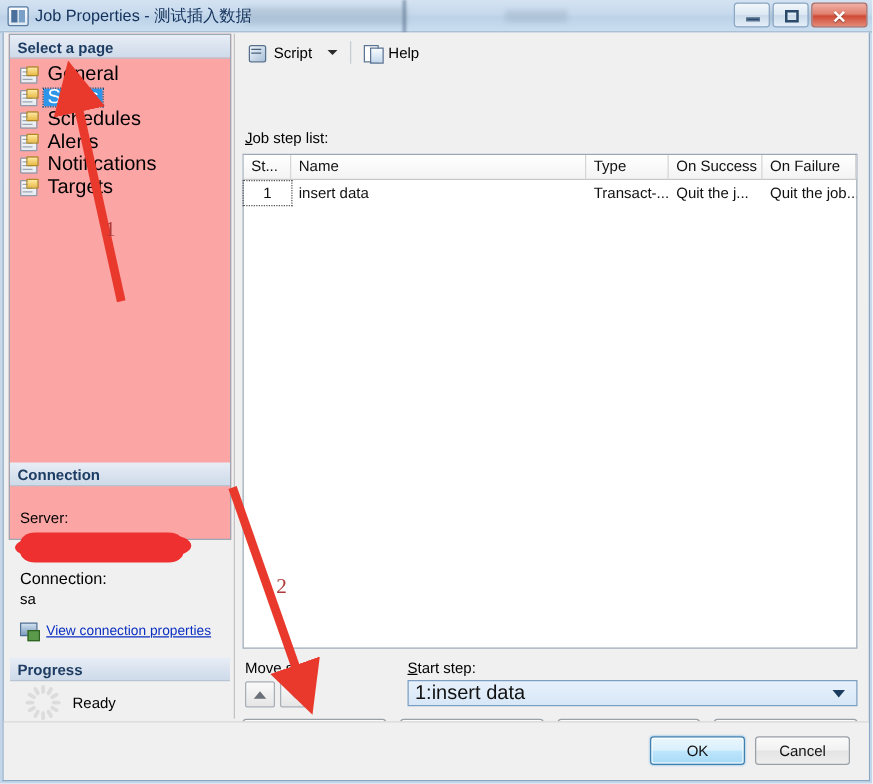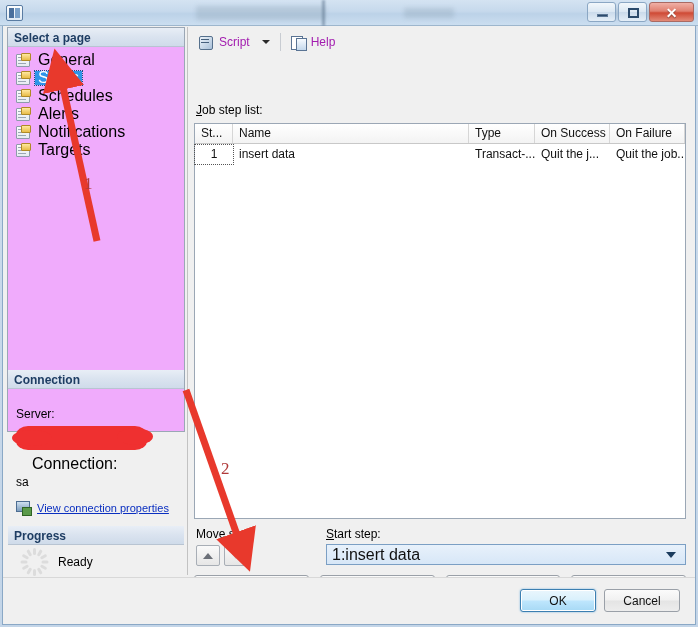--- a/index.html
+++ b/index.html
@@ -73,21 +73,21 @@
   .dialog {
     position: absolute; left: 2px; top: 26px; width: 694px; height: 599px;
     background: #f0f0f0;
     border-left: 1px solid #8aa8c6; border-right: 1px solid #8aa8c6;
     border-bottom: 1px solid #8aa8c6;
   }
 
   
   .leftpanel {
     position: absolute; left: 4px; top: 1px; width: 178px; height: 405px;
-    background: #f0abfc; border: 1px solid #9ba7b5;
+    background: #fca5a5; border: 1px solid #9ba7b5;
   }
   .section-head {
     background: linear-gradient(to bottom,#e8eef6 0%,#dae3ef 50%,#cfdbea 100%);
     border-bottom: 1px solid #b8c4d2;
     font-weight: bold; font-size: 12px; color: #1e3d63;
     padding: 3px 0 3px 6px; height: 19px;
   }
   .page-list { padding: 4px 0 0 6px; }
   .page-item {
     display: flex; align-items: center; gap: 5px;
@@ -123,21 +123,21 @@
     border-radius: 12px / 9px;
   }
   .redact:before {
     content:""; position:absolute; left:-4px; top:4px; width:40px; height:16px;
     background:#ef3030; border-radius:50%;
   }
   .redact:after {
     content:""; position:absolute; right:-6px; top:2px; width:36px; height:17px;
     background:#ef3030; border-radius:50%;
   }
-  .conn-user { font-size: 16px; color:#000; margin-top: 34px; margin-left: 16px; }
+  .conn-user { font-size: 13px; color:#000; margin-top: 34px; }
   .conn-link-row { display:flex; align-items:center; gap:6px; margin-top: 12px; }
   .link-icon { position:relative; width:15px; height:14px; flex:none; }
   .link-icon:before {
     content:""; position:absolute; left:0; top:0; width:12px; height:9px;
     background: linear-gradient(to bottom,#cfe0f0,#7d9dbe);
     border:1px solid #4d6d92;
   }
   .link-icon:after {
     content:""; position:absolute; left:6px; top:6px; width:8px; height:7px;
     background:#5a9a4a; border:1px solid #2f6424;
@@ -161,21 +161,21 @@
   .rightpane {
     position: absolute; left: 184px; top: 1px; width: 506px; height: 548px;
     background: #f0f0f0;
     border-left: 1px solid #c2c2c2;
   }
   .toolbar {
     position: absolute; left: 0; top: 0; width: 506px; height: 30px;
     display: flex; align-items: center; gap: 4px; padding-left: 6px;
   }
   .tb-item { display:flex; align-items:center; gap:5px; padding: 3px 4px; cursor: default; }
-  .tb-label { font-size: 12px; color:#a21caf; }
+  .tb-label { font-size: 12px; color:#000000; }
   .script-icon { position:relative; width:16px; height:15px; flex:none; }
   .script-icon:before {
     content:""; position:absolute; left:1px; top:1px; width:12px; height:12px;
     background: linear-gradient(135deg,#eef4fa,#a9c0d8);
     border:1px solid #56708c; border-radius:2px;
   }
   .script-icon:after {
     content:""; position:absolute; left:3px; top:4px; width:8px; height:1px;
     background:#46607c; box-shadow: 0 3px 0 #46607c;
   }
@@ -278,20 +278,21 @@
 <body>
 
 <div id="app">
 
   <div class="titlebar">
     <div class="ghost" style="left:196px;width:130px;"></div>
     <div class="ghost" style="left:404px;width:50px;height:10px;top:8px;"></div>
     <div class="ghost" style="left:598px;width:72px;height:10px;top:8px;"></div>
     <div class="ghost-split"></div>
     <div class="title-icon"></div>
+    <div class="title-text">Job Properties - 测试插入数据</div>
     <div class="winbtns">
       <div class="winbtn">
           <i class="glyph-min"></i>
         </div>
       <div class="winbtn">
           <i class="glyph-max"></i>
         </div>
       <div class="winbtn close">
         <div class="glyph-close">✕</div>
       </div>

